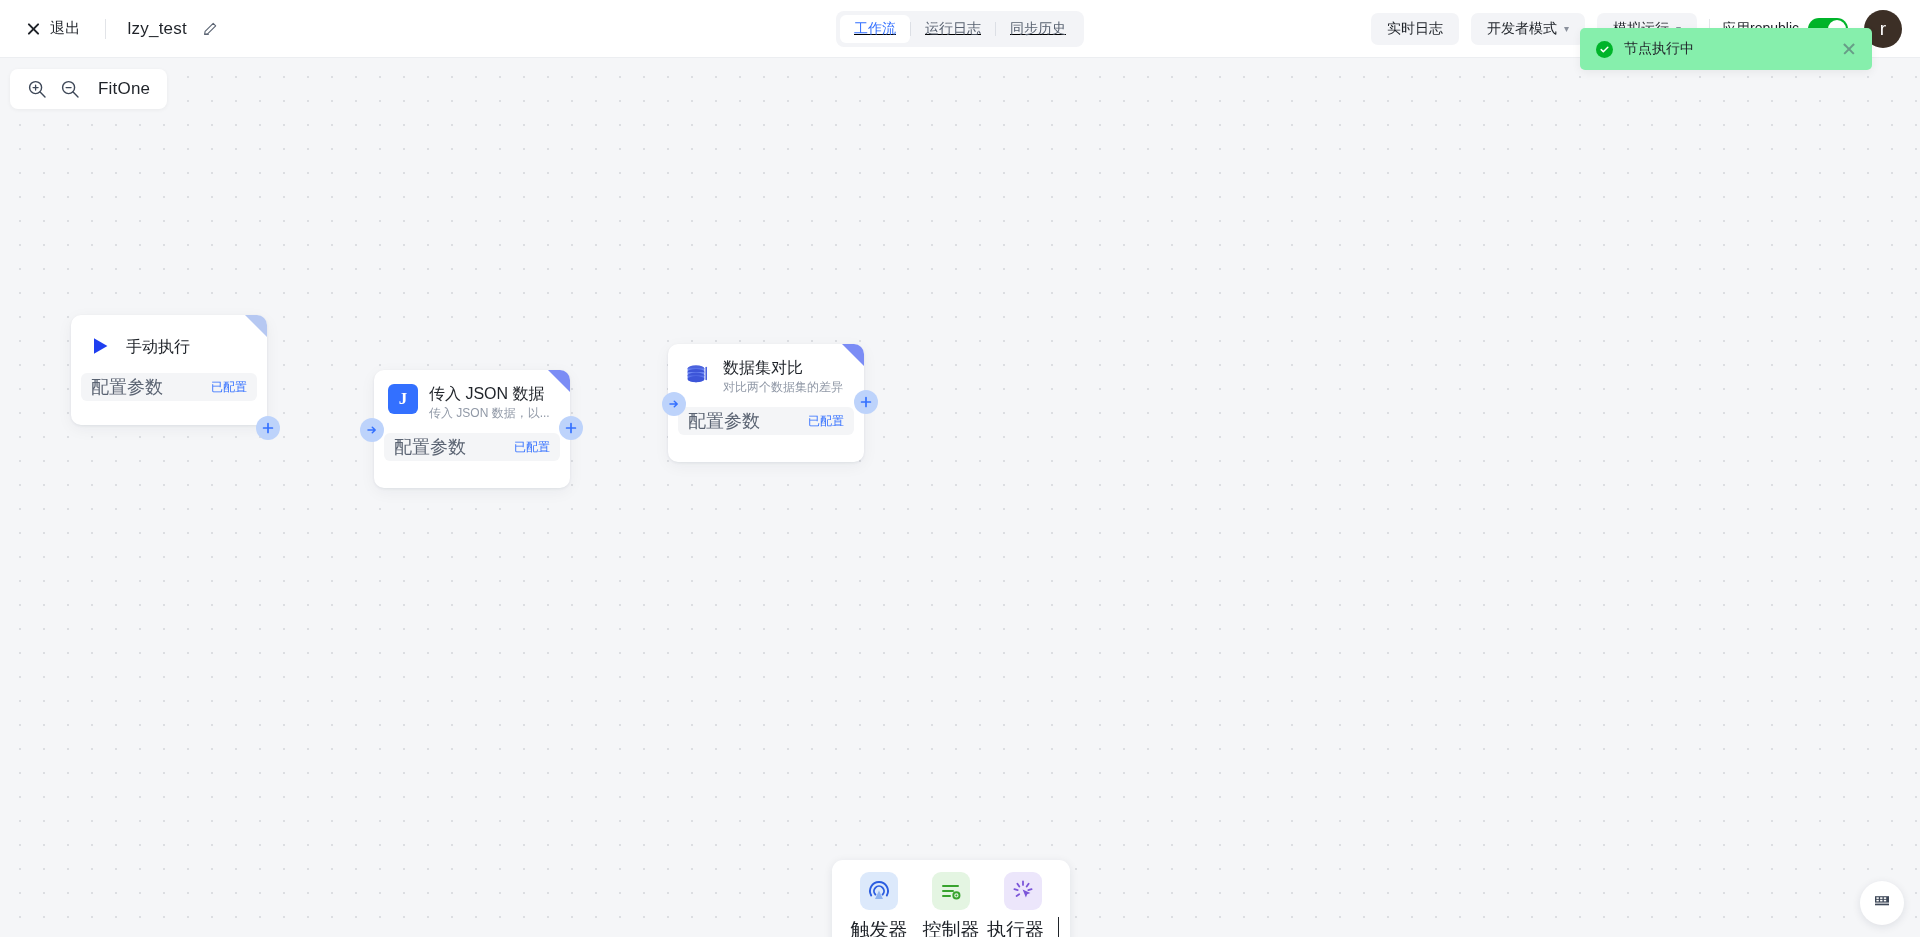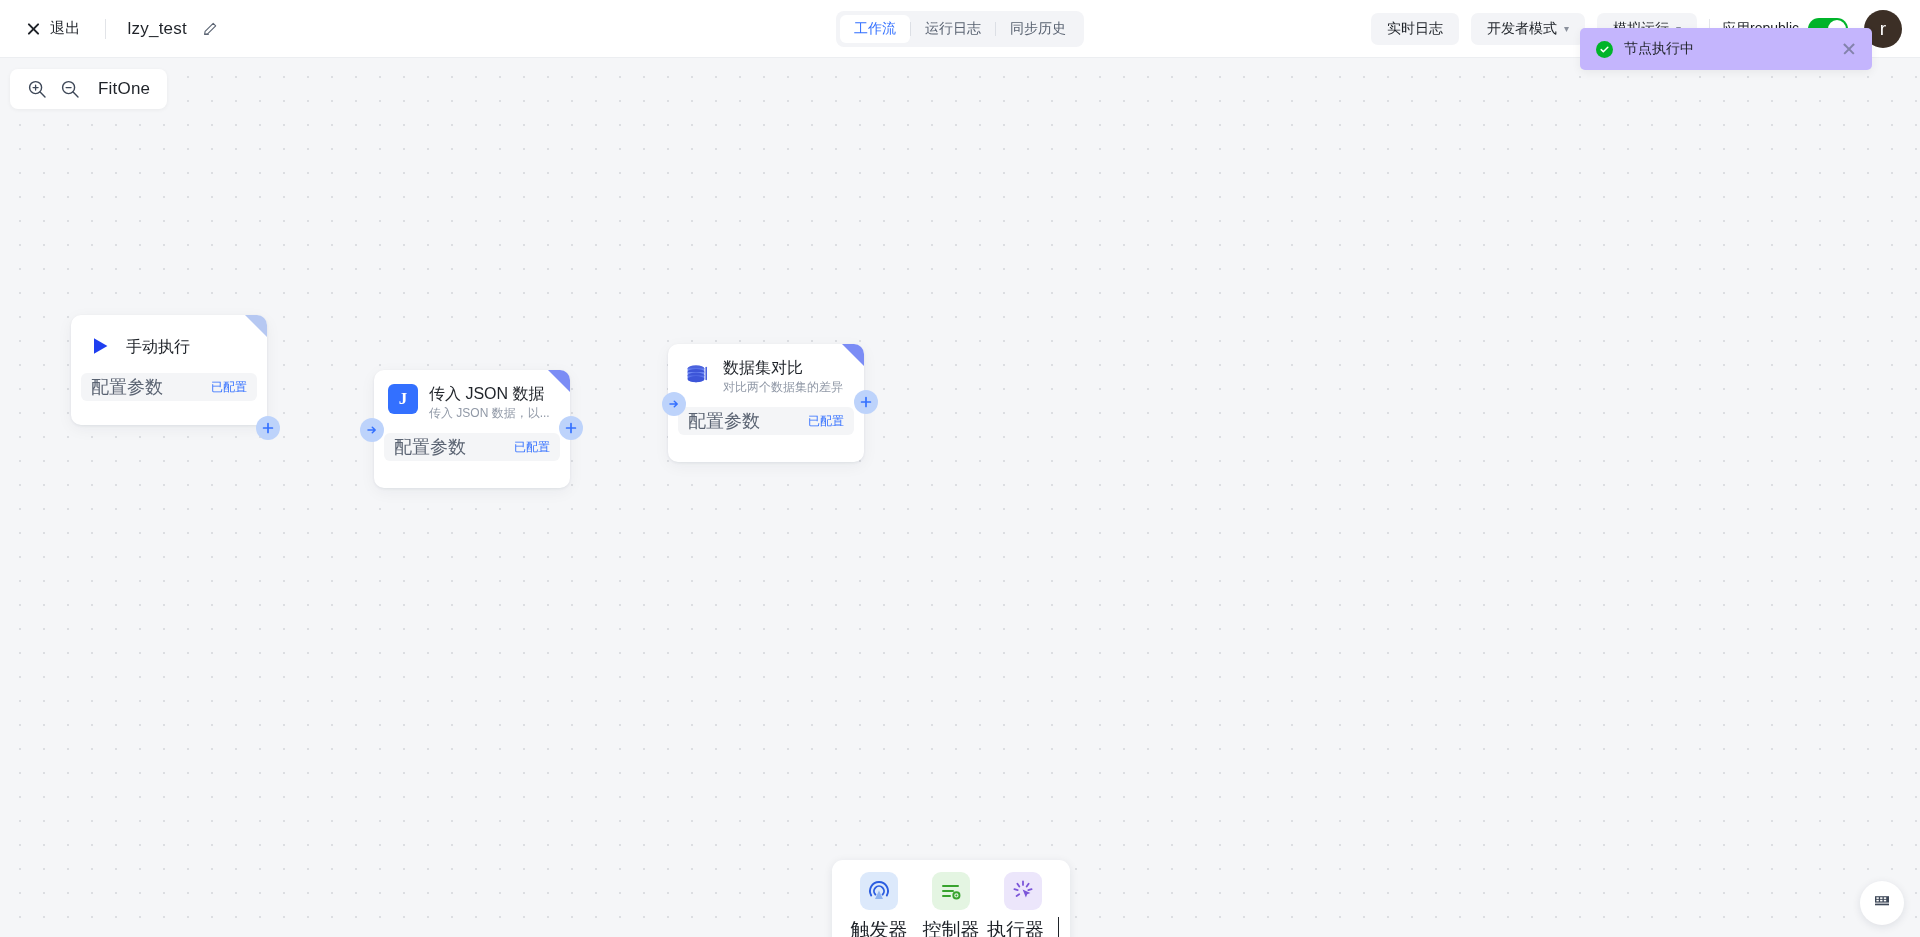--- a/index.html
+++ b/index.html
@@ -43,20 +43,21 @@
   .pencil-btn {
     margin-left: 14px; width: 18px; height: 18px; cursor: pointer;
     display: flex; align-items: center; justify-content: center;
   }
 
   .tb-center {
     position: absolute; left: 50%; transform: translateX(-50%);
     display: flex; align-items: center;
     background: #f3f4f7; border-radius: 8px; padding: 4px;
     height: 36px;
+    text-decoration: underline;
   }
   .seg-tab {
     font-size: 14px; color: #5a6372; padding: 0 14px; height: 28px;
     display: flex; align-items: center; border-radius: 6px; cursor: pointer;
     white-space: nowrap;
   }
   .seg-tab.active { background: #ffffff; color: #3370ff; font-weight: 500; }
   .seg-sep { width: 1px; height: 14px; background: #dcdfe5; }
 
   .tb-right {
@@ -84,21 +85,21 @@
     background: #3c2f26; color: #ffffff;
     display: flex; align-items: center; justify-content: center;
     font-size: 19px; font-weight: 500; cursor: pointer; flex: none;
     margin-left: 4px;
   }
 
   
   .toast {
     position: absolute; top: 28px; right: 48px;
     width: 292px; height: 42px;
-    background: #c4b5fd; border-radius: 5px;
+    background: #86efac; border-radius: 5px;
     display: flex; align-items: center;
     padding: 0 16px; z-index: 90;
     box-shadow: 0 3px 10px rgba(0,0,0,.06);
   }
   .toast-check {
     width: 17px; height: 17px; border-radius: 50%;
     background: #00b42a; display: flex; align-items: center; justify-content: center;
     flex: none; margin-right: 11px;
   }
   .toast-check svg { display: block; }

